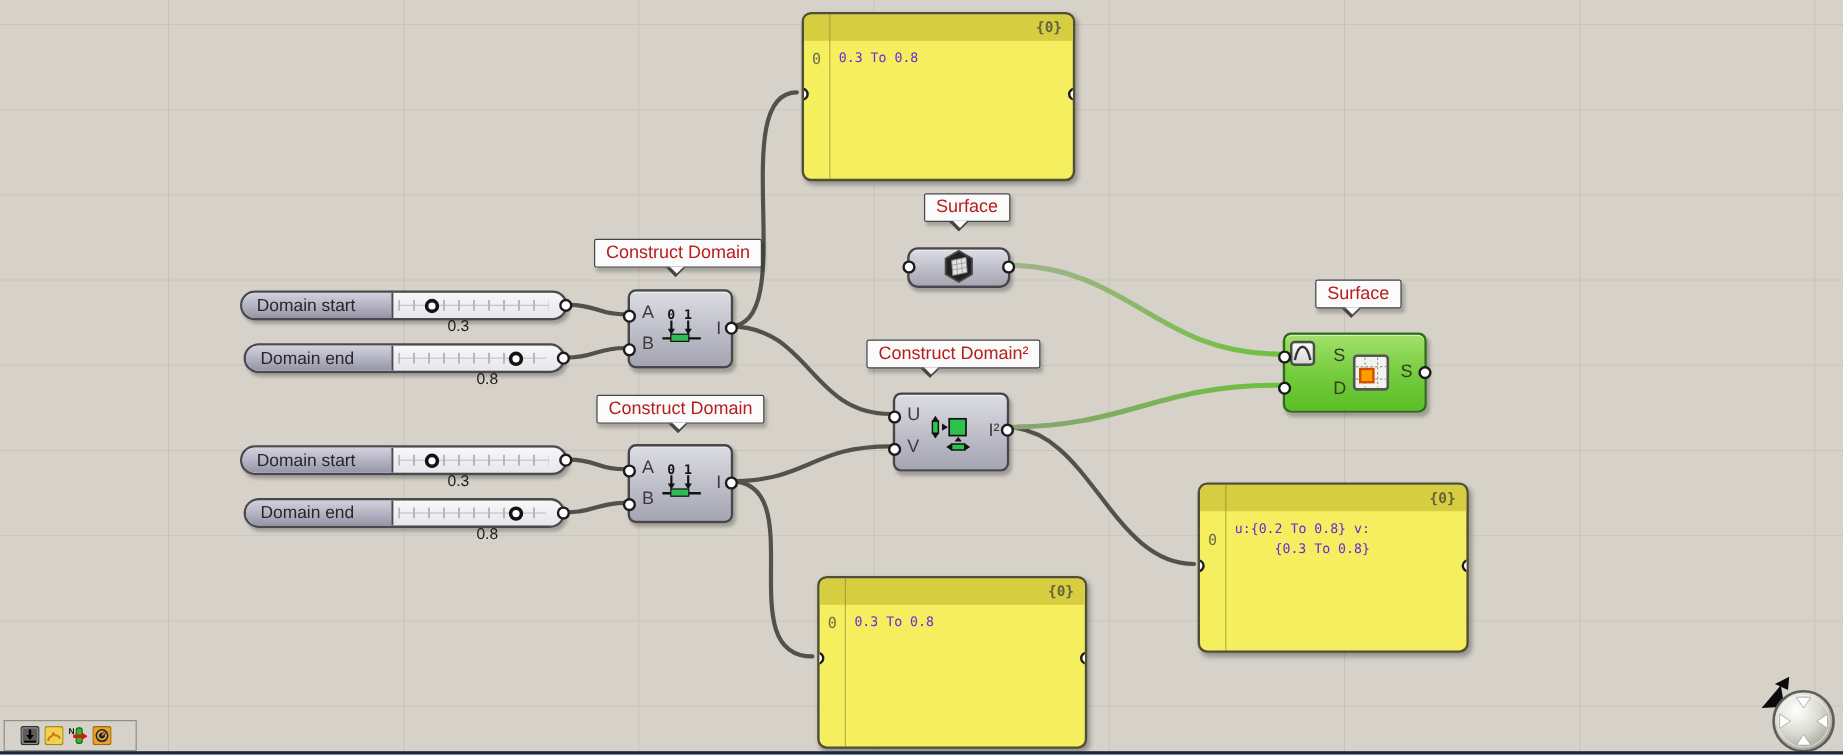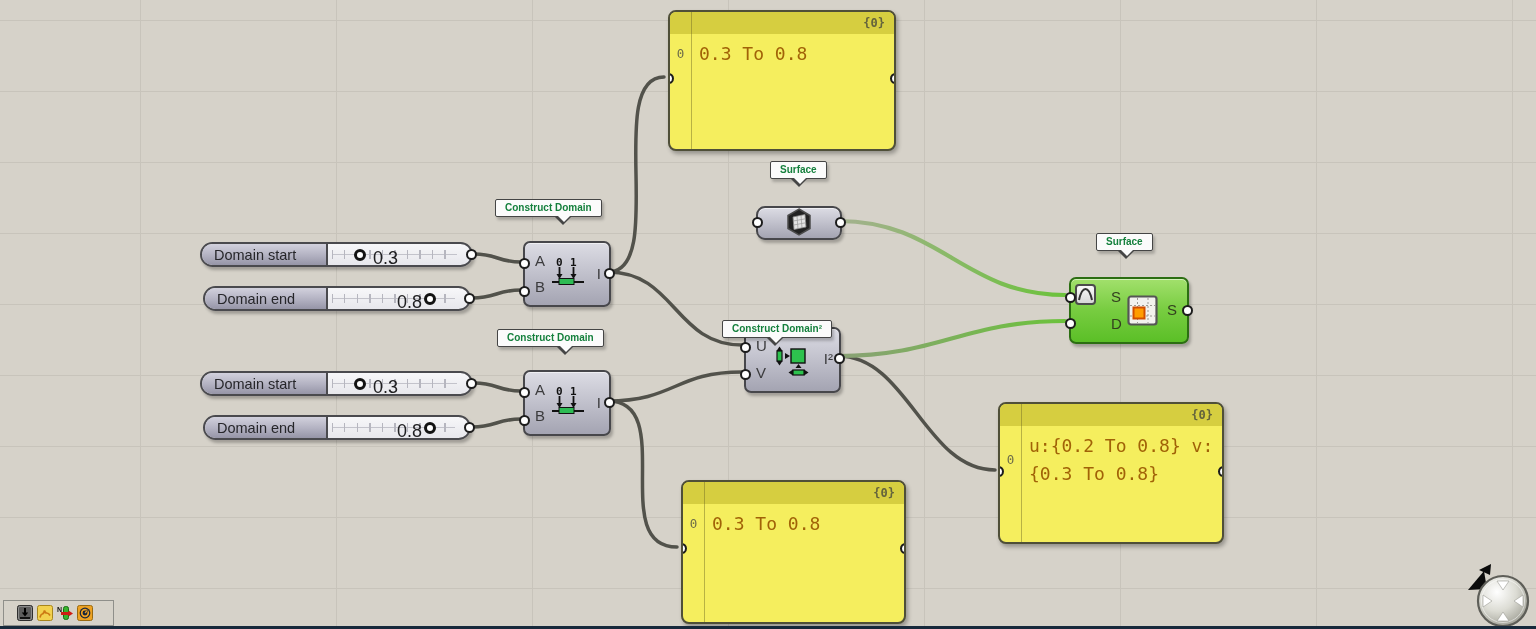--- a/index.html
+++ b/index.html
@@ -53,27 +53,27 @@
       repeating-linear-gradient(90deg,#b6b6bf 0 1px, transparent 1px 12.5px),
       linear-gradient(#c3c3cb,#c3c3cb);
     background-size:100% 9px, 100% 1px;
     background-position:0 6px, 0 10px;
     background-repeat:no-repeat;
   }
   .knob{
     position:absolute; top:5px; width:12px; height:12px; border-radius:50%;
     background:#fff; border:3px solid #131313; box-sizing:border-box; z-index:3;
   }
-  .slider-value{position:absolute; top:4px; font-size:18px; color:#202022;}
+  .slider-value{position:absolute; top:20px; font-size:13px; color:#202022;}
 
   
   .tip{
     position:absolute; z-index:4; background:#fbfbfb; border:1.5px solid #454545;
-    border-radius:2px; padding:2px 9px 3px 9px; font-size:10px; color:#15803d;
-    box-shadow:2px 3px 3px rgba(0,0,0,.22); white-space:nowrap;font-weight:bold;
+    border-radius:2px; padding:2px 9px 3px 9px; font-size:15px; color:#b91c1c;
+    box-shadow:2px 3px 3px rgba(0,0,0,.22); white-space:nowrap;
   }
   .tip::before{
     content:""; position:absolute; left:var(--ax); bottom:-17px; margin-left:-9px;
     border:8.5px solid transparent; border-top-color:#454545;
   }
   .tip::after{
     content:""; position:absolute; left:var(--ax); bottom:-12px; margin-left:-6.5px;
     border:6.5px solid transparent; border-top-color:#fbfbfb;
   }
 
@@ -84,21 +84,21 @@
     box-shadow:2px 3px 4px rgba(0,0,0,.3);
     font-family:"DejaVu Sans Mono","Liberation Mono",monospace;
   }
   .panel-divider{position:absolute; left:21px; top:0; bottom:0; width:1px; background:rgba(110,105,35,.45);}
   .panel-header{
     height:22px; background:#d6ce40; text-align:right; box-sizing:border-box;
     font-size:12px; font-weight:bold; color:#63633c; padding:4px 9px 0 0;
   }
   .panel-row{display:flex; padding-top:6px;}
   .row-index{width:21px; flex:0 0 21px; text-align:center; font-size:12.5px; color:#6d6d49; align-self:center;}
-  .row-text{font-size:18px; color:#a16207; padding-left:8px; line-height:1.55; white-space:pre-wrap;}
+  .row-text{font-size:11px; color:#6d28d9; padding-left:8px; line-height:1.55; white-space:pre-wrap;text-align:right;}
 
   
   .bottom-bar{position:absolute; left:0; bottom:0; width:100%; height:3px; background:#17293b; z-index:6;}
   .widget-dock{
     position:absolute; left:3px; top:600px; width:111px; height:26px; z-index:5;
     border:1px solid #8f8f8a; display:flex; align-items:center; gap:4px; padding-left:13px; box-sizing:border-box;
   }
   .dock-icon{width:16px; height:16px; cursor:pointer;}
   .nav-ball{position:absolute; left:1456px; top:558px; z-index:5;}
   .corner-icon{
@@ -251,21 +251,21 @@
       <path d="M10.5,3 V28 M21,3 V28 M3,10.5 H28 M3,21 H28" stroke="#9a9a92" stroke-width="1" stroke-dasharray="2,2" fill="none"></path>
       <rect x="6.5" y="12.5" width="11" height="11" fill="#ff9d00" stroke="#d14e00" stroke-width="2"></rect>
     </svg>
     <div class="port" style="left:-6px;top:13px;"></div>
     <div class="port" style="left:-6px;top:39px;"></div>
     <div class="port" style="right:-6px;top:26px;"></div>
   </div>
 
   <div class="tip" style="left:495px;top:199px;--ax:68px;">Construct Domain</div>
   <div class="tip" style="left:497px;top:329px;--ax:68px;">Construct Domain</div>
-  <div class="tip" style="left:722px;top:283px;margin-top:37px;--ax:53px;">Construct Domain²</div>
+  <div class="tip" style="left:722px;top:283px;--ax:53px;">Construct Domain²</div>
   <div class="tip" style="left:770px;top:161px;--ax:29px;">Surface</div>
   <div class="tip" style="left:1096px;top:233px;--ax:30px;">Surface</div>
 
   <div class="panel" style="left:668px;top:10px;width:224px;height:137px;">
     <div class="panel-divider"></div>
     <div class="panel-header">{0}</div>
     <div class="panel-row">
       <div class="row-index">0</div>
       <div class="row-text">0.3 To 0.8</div>
     </div>

